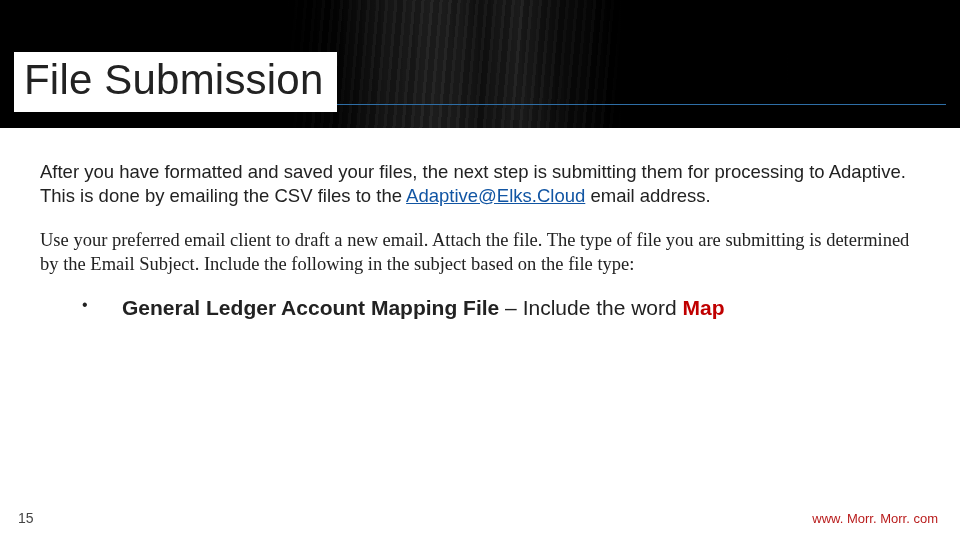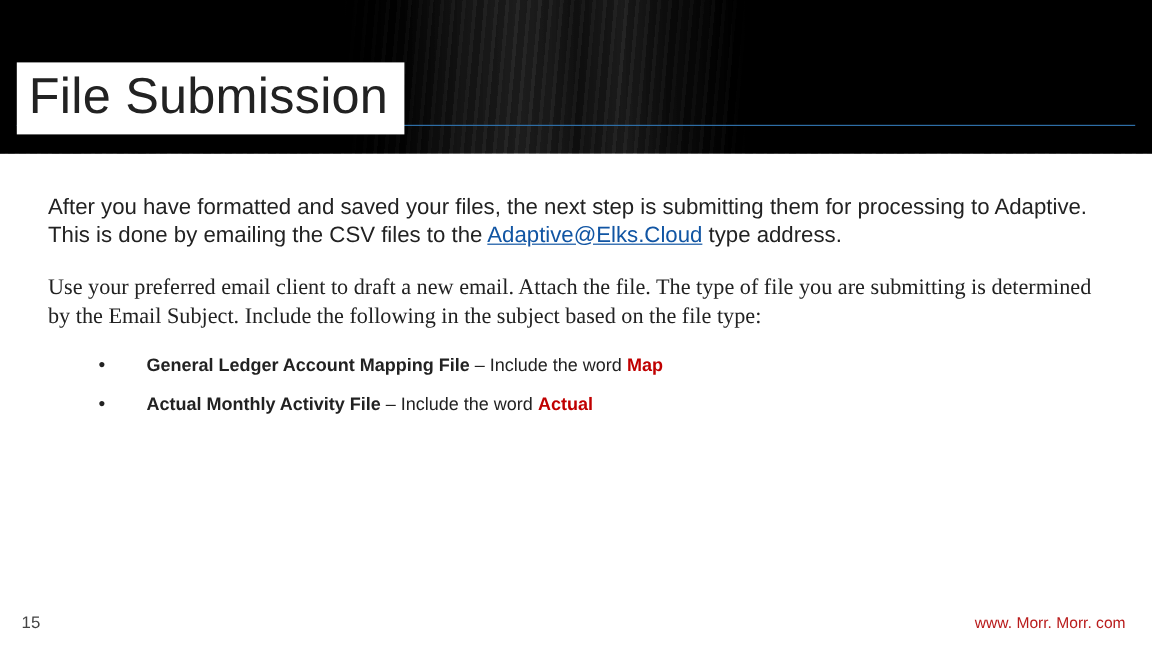--- a/index.html
+++ b/index.html
@@ -38,21 +38,21 @@
     border-top: 1px solid #2e6ea6;
   }
   .content {
     position: absolute; top: 160px; left: 40px; width: 880px;
     color: #222; font-size: 18.5px; line-height: 1.28;
   }
   .para1 { margin-bottom: 22px; }
   .para2 { margin-bottom: 18px; font-family: Liberation Serif, serif; }
   a.email { color: #1155a3; }
   ul.bullets { list-style: none; padding-left: 36px; }
-  ul.bullets li { position: relative; padding-left: 46px; margin: 14px 0; font-size: 15px; }
+  ul.bullets li { position: relative; padding-left: 46px; margin: 14px 0; font-size: 21px; }
   ul.bullets li::before {
     content: "•"; position: absolute; left: 6px; top: 0;
     font-size: 16px; color: #222;
   }
   ul.bullets li .ft { font-weight: 700; }
   ul.bullets li .kw { font-weight: 700; color: #c00000; }
   .page-num {
     position: absolute; left: 18px; bottom: 14px;
     font-size: 14px; color: #444; margin-top: 44px;
   }
@@ -66,29 +66,26 @@
 
 <div class="slide">
   <div class="banner"></div>
   <div class="rule"></div>
   <div class="title-box">
     <h1>File Submission</h1>
   </div>
 
   <div class="content">
     <p class="para1">
-      <span>After you have formatted and saved your files, the next step is submitting them for processing to Adaptive.  This is done by emailing the CSV files to the </span><a href="#" class="email">Adaptive@Elks.Cloud</a><span> type address.</span>
+      <span>After you have formatted and saved your files, the next step is submitting them for processing to Adaptive.  This is done by emailing the CSV files to the </span><a href="#" class="email">Adaptive@Elks.Cloud</a><span> email address.</span>
     </p>
     <p class="para2">Use your preferred email client to draft a new email. Attach the file. The type of file you are submitting is determined by the Email Subject. Include the following in the subject based on the file type:</p>
 
     <ul class="bullets">
       <li>
         <span class="ft">General Ledger Account Mapping File</span><span> – Include the word </span><span class="kw">Map</span>
-      </li>
-      <li>
-        <span class="ft">Actual Monthly Activity File</span><span> – Include the word </span><span class="kw">Actual</span>
       </li>
     </ul>
   </div>
 
   <div class="page-num">15</div>
   <div class="footer-url">www. Morr. Morr. com</div>
 </div>
 
 </body></html>

